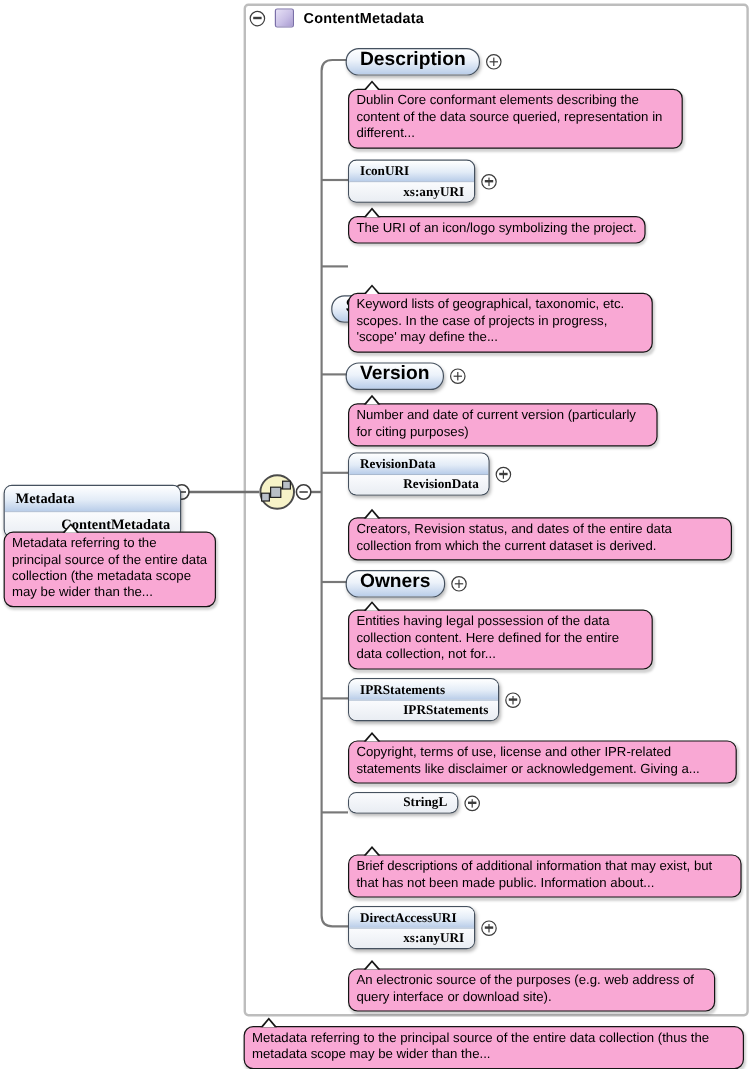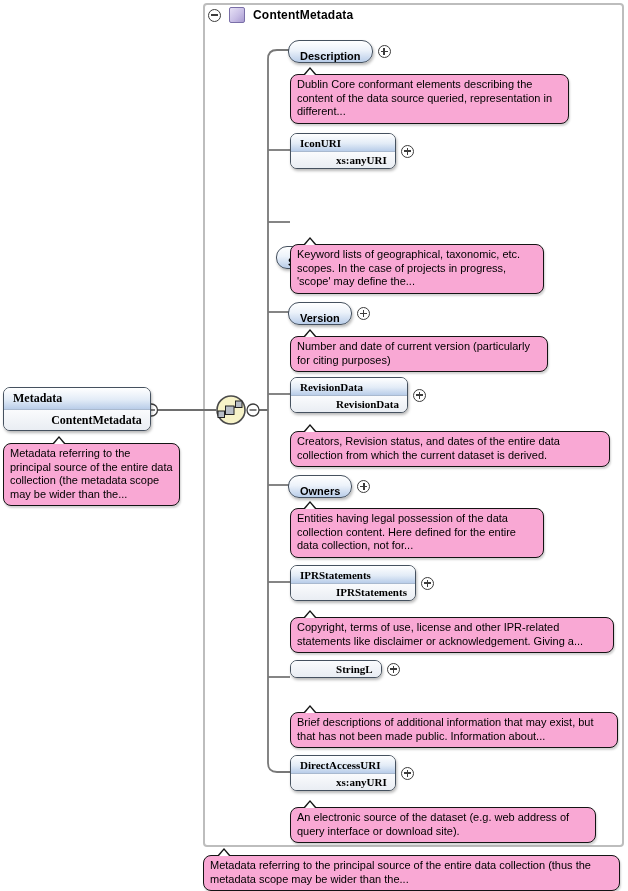--- a/index.html
+++ b/index.html
@@ -36,21 +36,21 @@
     content:""; position:absolute; top:2px; bottom:2px; left:50%; width:1.3px;
     margin-left:-0.65px; background:#3c3c3c;
   }
   
   svg.wires { position:absolute; left:0; top:0; z-index:2; }
   
   .row { position:absolute; display:flex; align-items:center; gap:5px; z-index:4; }
   .pill {
     height:21px; border:1.5px solid #45515f; border-radius:11px;
     background:linear-gradient(180deg,#ffffff 0%,#ecf2fa 45%,#b9cde9 100%);
-    font-weight:bold; font-size:11px; display:flex; align-items:flex-end;
+    font-weight:bold; font-size:16px; display:flex; align-items:flex-start;
     padding:0 11px; white-space:nowrap; box-shadow:1px 2px 3px rgba(0,0,0,0.28);
   }
   .cbox {
     border:1.5px solid #45515f; border-radius:7px; overflow:hidden; background:#fff;
     box-shadow:1px 2px 3px rgba(0,0,0,0.28); width:max-content;font-family:Liberation Serif, serif;
   }
   .cbox .title {
     height:17px; display:flex; align-items:center; padding:0 9px;
     font-weight:bold; font-size:11px; white-space:nowrap;
     background:linear-gradient(180deg,#ffffff 0%,#e3ecf7 55%,#b9cde9 100%);
@@ -122,21 +122,21 @@
       <rect x="225.5" y="406" width="8.5" height="8.5" fill="#b9bfc7" stroke="#222" stroke-width="1"></rect>
       <rect x="235.5" y="401" width="6.5" height="6.5" fill="#b9bfc7" stroke="#222" stroke-width="1"></rect>
     </g>
 
     <g>
       <circle cx="253" cy="410" r="6" fill="#fff" stroke="#3c3c3c" stroke-width="1.3"></circle>
       <line x1="249.5" y1="410" x2="256.5" y2="410" stroke="#3c3c3c" stroke-width="1.3"></line>
     </g>
   </svg>
 
-  <div class="row" style="left:3px; top:387px;align-items:flex-end;">
+  <div class="row" style="left:3px; top:404px;align-items:flex-end;">
     <div class="cbox root">
       <div class="title">Metadata</div>
       <div class="trow">
         <span class="tkey">Type</span>
         <span class="tval">ContentMetadata</span>
       </div>
     </div>
   </div>
   <div class="note" style="left:3px; top:443px; width:163px; --tail:48px;">Metadata referring to the principal source of the entire data collection (the metadata scope may be wider than the...</div>
 
@@ -151,20 +151,21 @@
   <div class="row" style="left:290px; top:133px;">
     <div class="cbox">
       <div class="title">IconURI</div>
       <div class="trow">
         <span class="tkey">Type</span>
         <span class="tval">xs:anyURI</span>
       </div>
     </div>
     <span class="pm plus"></span>
   </div>
+  <div class="note nowrap" style="left:290px; top:180px;">The URI of an icon/logo symbolizing the project.</div>
 
   <div class="row" style="left:276px; top:212px;margin-top:34px;">
     <div class="pill">
       <span>Scope</span>
     </div>
     <span class="pm plus"></span>
   </div>
   <div class="note" style="left:290px; top:244px; width:240px;">Keyword lists of geographical, taxonomic, etc. scopes. In the case of projects in progress, 'scope' may define the...</div>
 
   <div class="row" style="left:288px; top:302px;">
@@ -221,17 +222,17 @@
   <div class="row" style="left:290px; top:755px;">
     <div class="cbox">
       <div class="title">DirectAccessURI</div>
       <div class="trow">
         <span class="tkey">Type</span>
         <span class="tval">xs:anyURI</span>
       </div>
     </div>
     <span class="pm plus"></span>
   </div>
-  <div class="note" style="left:290px; top:807px; width:292px;">An electronic source of the dataset (e.g. web address of query interface or download site).</div>
+  <div class="note" style="left:290px; top:807px; width:292px;">An electronic source of the purposes (e.g. web address of query interface or download site).</div>
 
   <div class="note" style="left:203px; top:855px; width:403px; --tail:13px;">Metadata referring to the principal source of the entire data collection (thus the metadata scope may be wider than the...</div>
 
 </div>
 
 </body></html>

